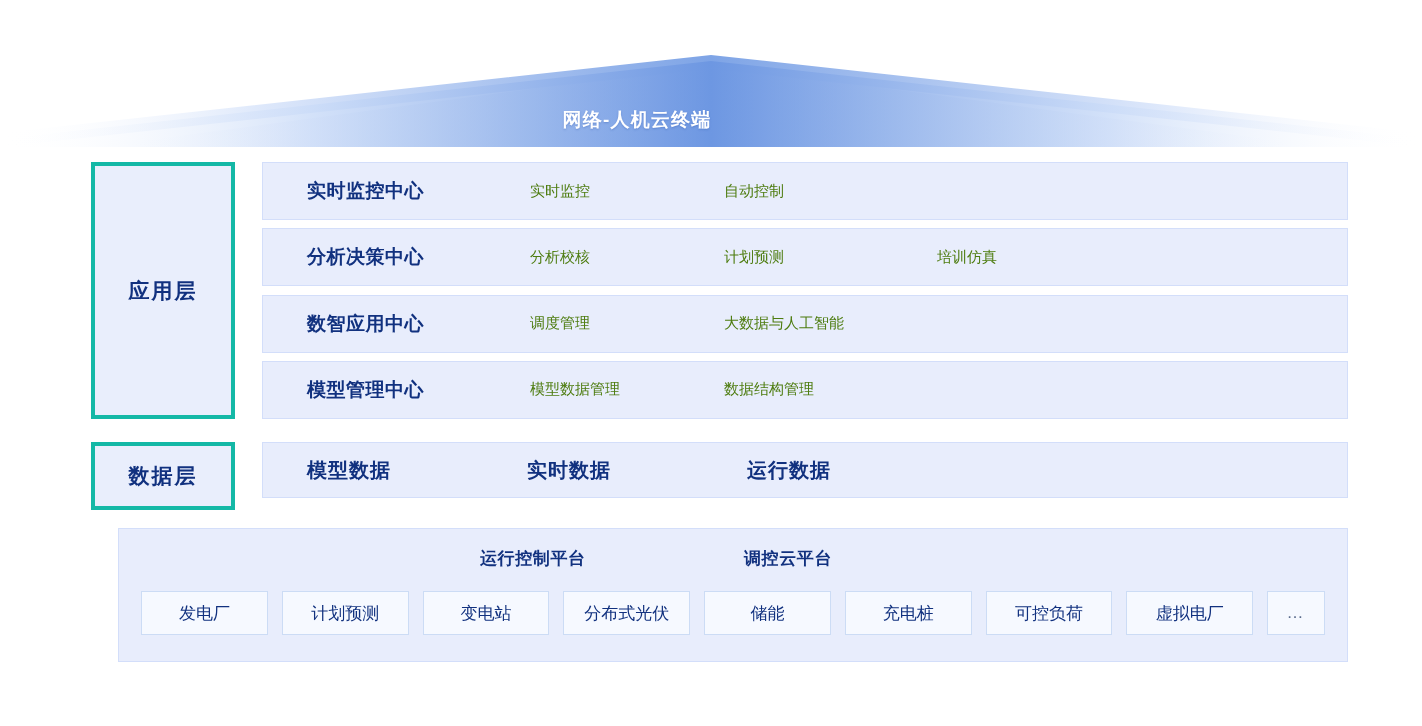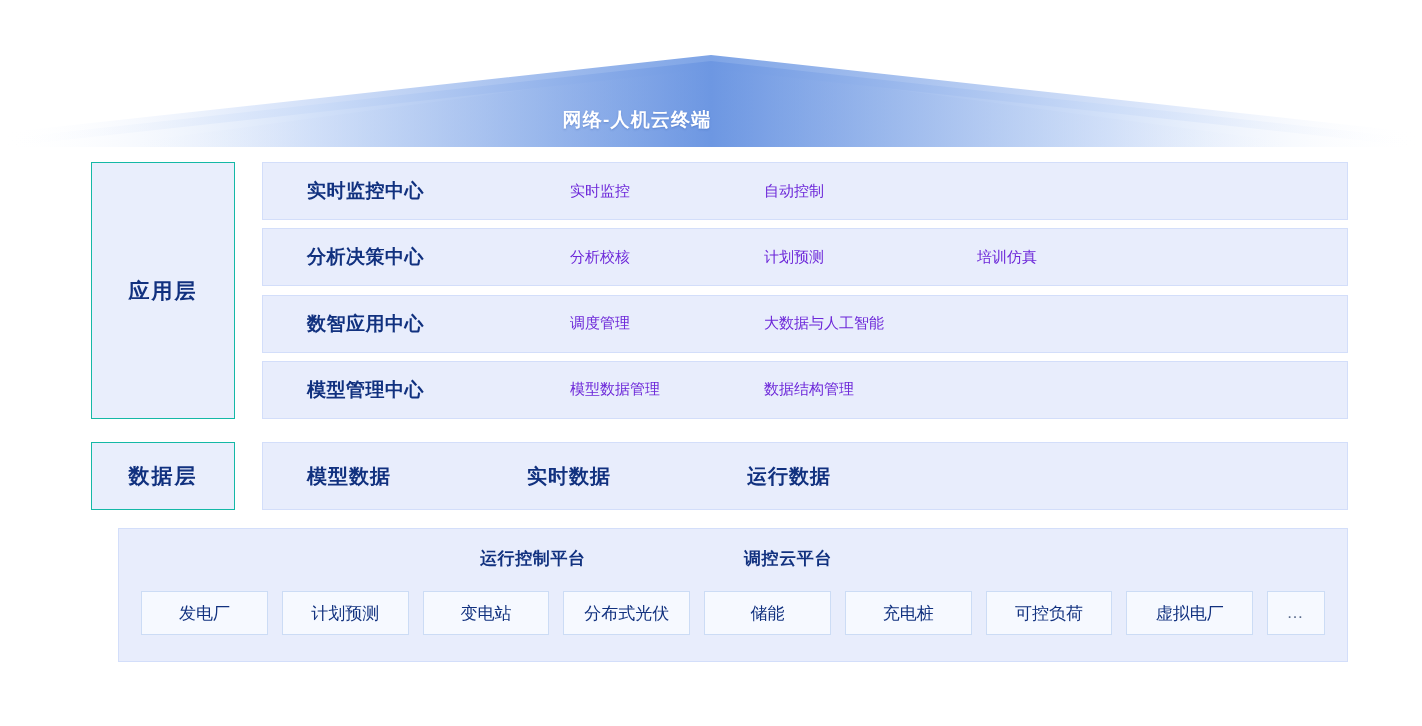--- a/index.html
+++ b/index.html
@@ -48,21 +48,21 @@
   }
 
   
   .layer {
     position: absolute;
     display: flex;
   }
 
   .layer-label {
     background: #e9eefc;
-    border: 1px solid #14b8a6;
+    border: 4px solid #14b8a6;
     display: flex;
     align-items: center;
     justify-content: center;
     font-size: 21px;
     font-weight: bold;
     color: #11317f;
     letter-spacing: 2px;
     flex: 0 0 144px;
     font-family: Liberation Mono, monospace;
   }
@@ -100,39 +100,38 @@
     font-size: 19px;
     font-weight: bold;
     color: #11317f;
     letter-spacing: .5px;
     white-space: nowrap;
   }
 
   .app-sub {
     position: absolute;
     font-size: 15px;
-    color: #6d28d9;
-    white-space: nowrap;
-    margin-left: 40px;
+    color: #4d7c0f;
+    white-space: nowrap;
   }
   .app-sub.c1 { left: 267px; }
   .app-sub.c2 { left: 461px; }
   .app-sub.c3 { left: 674px; }
 
   
   #layer-data {
     left: 91px;
     top: 442px;
     width: 1257px;
     height: 68px;
   }
   #layer-data .layer-label { flex: 0 0 144px; }
 
   .data-bar {
-    height: 68px;
+    height: 56px;
     background: #e8edfc;
     border: 1px solid #d3defa;
     display: flex;
     align-items: center;
     position: relative;
   }
   .data-item {
     position: absolute;
     font-size: 20px;
     font-weight: bold;

